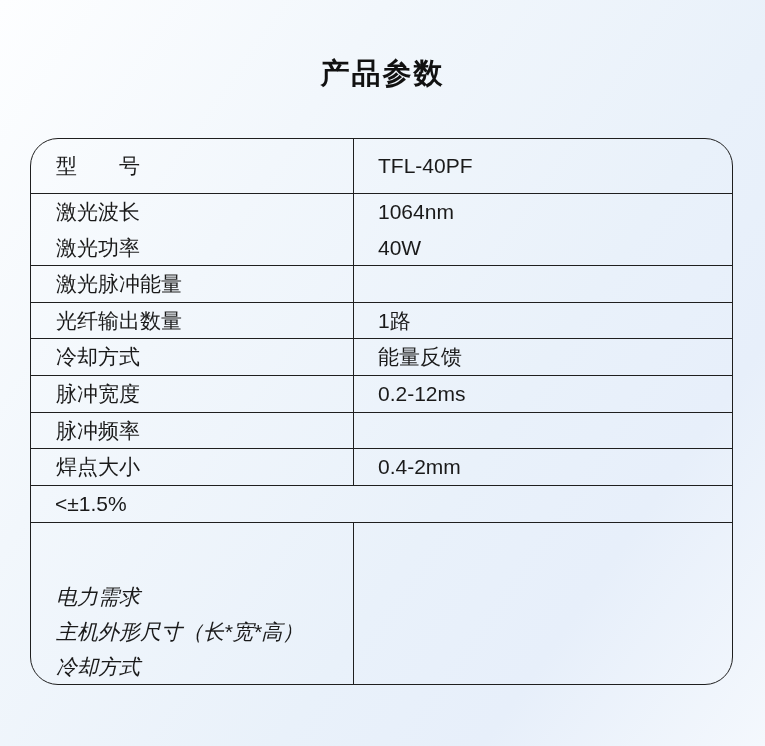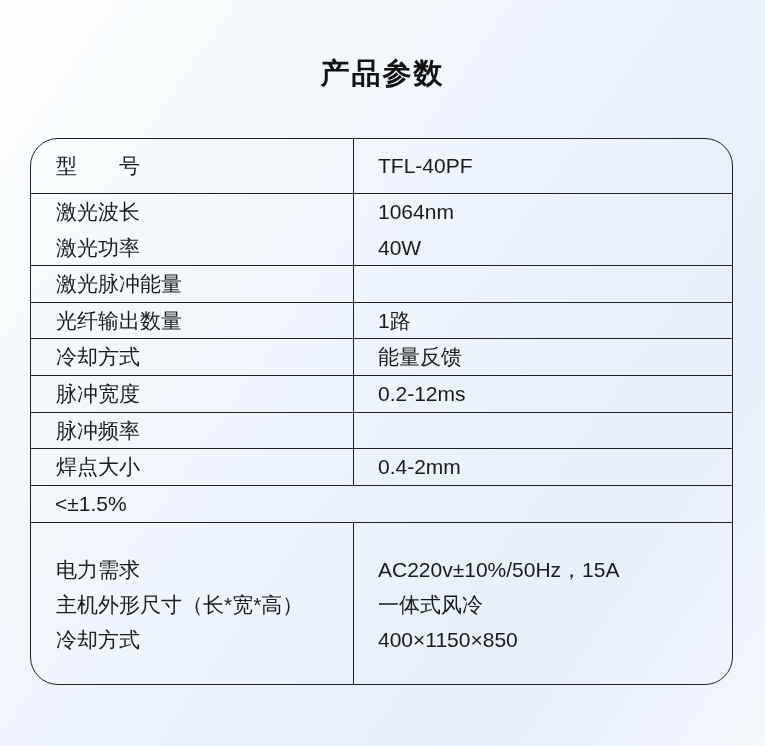--- a/index.html
+++ b/index.html
@@ -54,23 +54,24 @@
     width: 323px;
     flex: 0 0 323px;
     border-right: 1px solid #1f1f1f;
     padding-left: 25px;
   }
   .cell.value {
     flex: 1 1 auto;
     padding-left: 24px;
   }
   .row.last .cell {
-    justify-content: center;
+    justify-content: flex-end;
     padding-top: 1px;
     line-height: 35px;
+    font-style: italic;
   }
   .h55  { height: 55px; }
   .h72  { height: 72px; }
   .h37  { height: 37px; }
   .h36  { height: 36px; }
 </style>
 </head>
 <body>
 
 <h1 class="page-title">产品参数</h1>
@@ -151,20 +152,15 @@
     </div>
   </div>
 
 
   <div class="row last">
     <div class="cell label">
       <span>电力需求</span>
       <span>主机外形尺寸（长*宽*高）</span>
       <span>冷却方式</span>
     </div>
-    <div class="cell value">
-      <span>AC220v±10%/50Hz，15A</span>
-      <span>一体式风冷</span>
-      <span>400×1150×850</span>
-    </div>
   </div>
 
 </div>
 
 </body></html>

